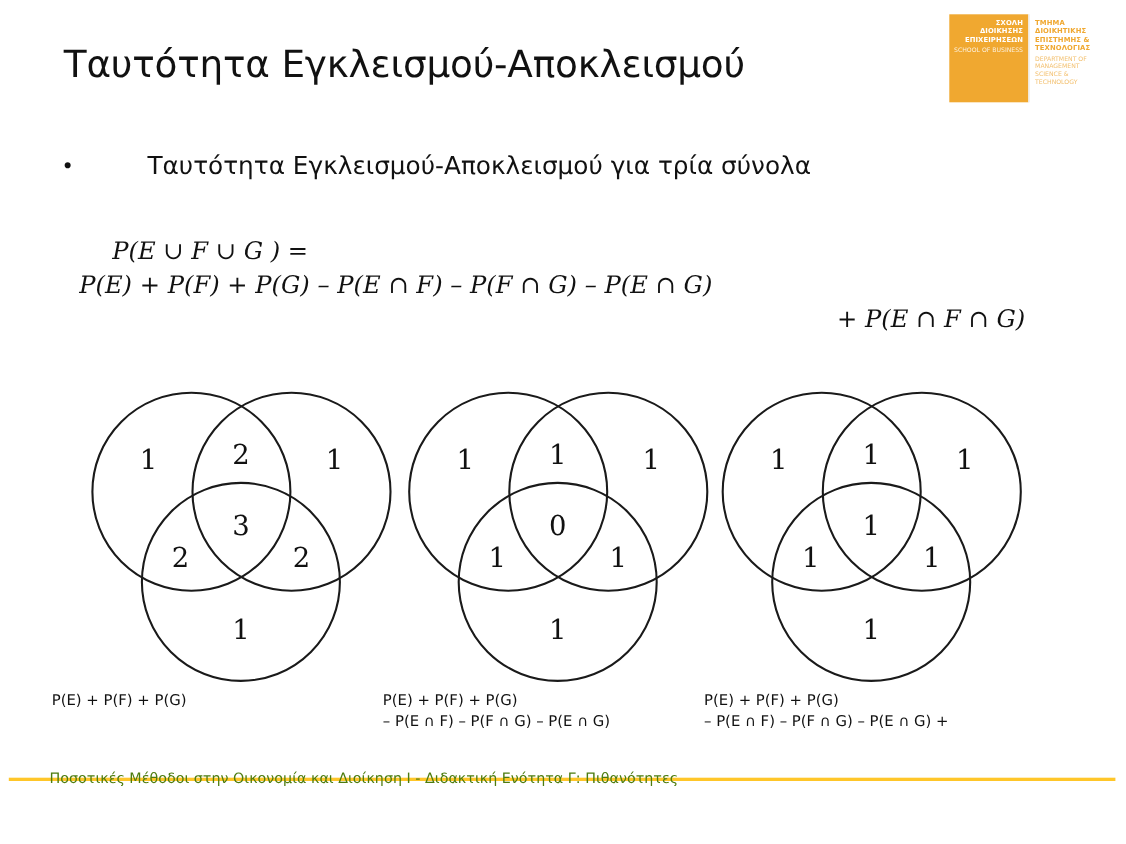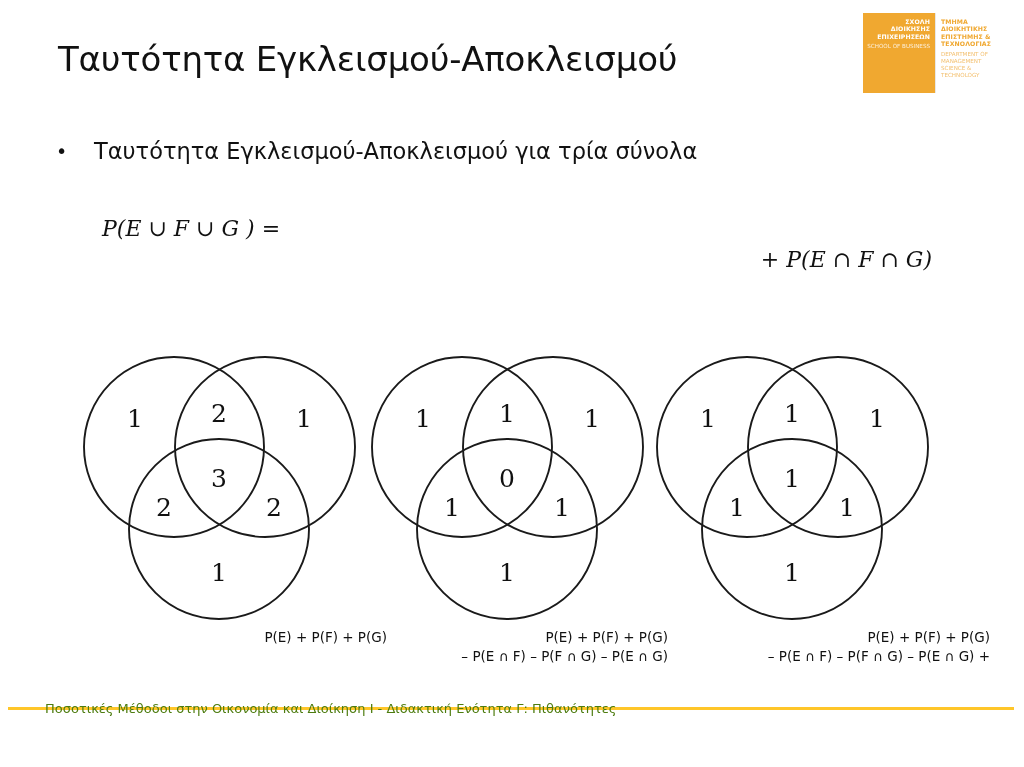--- a/index.html
+++ b/index.html
@@ -101,20 +101,21 @@
     line-height: 30px;
     width: 38px;
     flex: 0 0 38px;
     color: #111;
   }
   #bullet-text {
     font-size: 22.5px;
     line-height: 30px;
     color: #111111;
     white-space: nowrap;
+    margin-left: 40px;
   }
 
   
   #formula {
     position: absolute;
     left: 72px; top: 181px;
     width: 860px;
     font-family: "DejaVu Serif", serif;
     font-style: italic;
     font-size: 22px;
@@ -149,21 +150,21 @@
   }
   .venn-circle {
     fill: none;
     stroke: #1a1a1a;
     stroke-width: 1.9;
   }
 
   
   .caption {
     position: absolute;
-    text-align: right;
+    text-align: left;
     font-family: "DejaVu Sans", sans-serif;
     font-size: 13.5px;
     line-height: 19px;
     color: #111111;
     white-space: nowrap;
   }
   #caption-1 { left: 47px; top: 628px; width: 340px; }
   #caption-2 { left: 348px; top: 628px; width: 320px; }
   #caption-3 { left: 640px; top: 628px; width: 350px; }
 
@@ -199,20 +200,21 @@
 
 <div id="page-title">Ταυτότητα Εγκλεισμού-Αποκλεισμού</div>
 
 <div id="bullet-row">
   <span id="bullet-dot">•</span>
   <span id="bullet-text">Ταυτότητα Εγκλεισμού-Αποκλεισμού για τρία σύνολα</span>
 </div>
 
 <div id="formula">
   <div class="l1">P(E ∪ F ∪ G ) =</div>
+  <div class="l2">P(E) + P(F) + P(G) – P(E ∩ F) – P(F ∩ G) – P(E ∩ G)</div>
   <div class="l3">+ P(E ∩ F ∩ G)</div>
 </div>
 
 <div class="venn-group" id="venn-1">
   <svg class="venn-svg" width="290" height="290" viewBox="0 0 290 290">
     <circle class="venn-circle" cx="102" cy="95" r="90"></circle>
     <circle class="venn-circle" cx="193" cy="95" r="90"></circle>
     <circle class="venn-circle" cx="147" cy="177" r="90"></circle>
     <text class="venn-num" x="63" y="68">1</text>
     <text class="venn-num" x="147" y="63">2</text>

